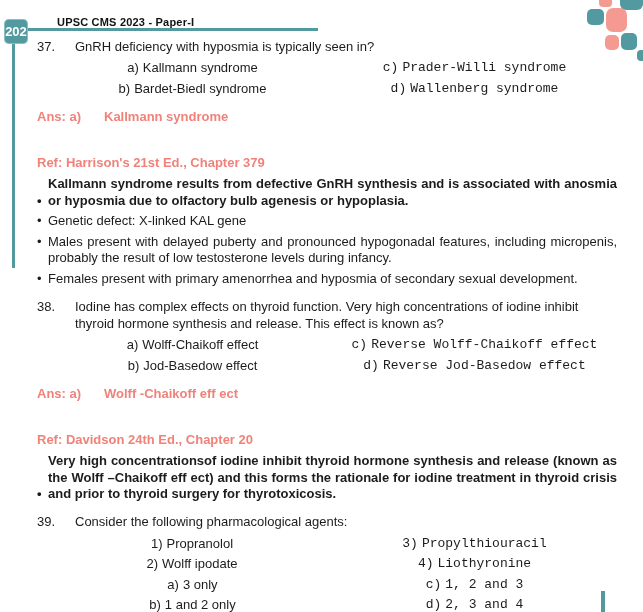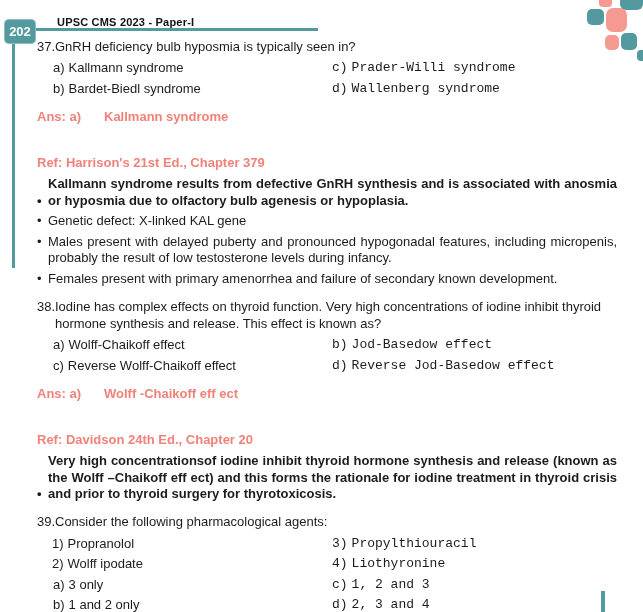--- a/index.html
+++ b/index.html
@@ -10,21 +10,21 @@
   }
   html,body{margin:0;padding:0;}
   body{
     width:643px;height:612px;overflow:hidden;background:#ffffff;
     font-family:"Liberation Sans","DejaVu Sans",sans-serif;color:var(--ink);
   }
   .page{position:relative;width:643px;height:612px;overflow:hidden;background:#fff;}
 
   
   .badge{
-    position:absolute;left:4px;top:19px;width:32px;height:25px;z-index:3;
+    position:absolute;left:4px;top:19px;width:24px;height:25px;z-index:3;
     background:var(--teal);border-radius:5px;color:#fff;font-weight:bold;font-size:13px;
     display:flex;align-items:center;justify-content:center;
     box-shadow:inset 0 0 0 1px rgba(255,255,255,.35);
   }
   .header-title{position:absolute;left:57px;top:16px;font-size:11px;font-weight:bold;color:#121212;letter-spacing:.2px;}
   .hrule{position:absolute;left:20px;top:28px;width:298px;height:3px;background:var(--teal);z-index:2;}
   .vrule-left{position:absolute;left:12px;top:42px;width:3px;height:226px;background:var(--teal);}
   .vrule-bottom{position:absolute;left:601px;top:591px;width:4px;height:21px;background:var(--teal);}
 
   
@@ -38,25 +38,25 @@
   .sq7{left:637px;top:50px;width:10px;height:11px;border-radius:4px;background:var(--teal);}
 
   
   .content{
     position:absolute;left:0;top:36px;width:643px;box-sizing:border-box;
     padding:0 26px 0 37px;font-size:13px;
   }
   section.question{margin:0;}
   section.q38,section.q39{margin-top:9px;}
 
-  .q-row{display:flex;line-height:17px;padding:1.5px 0;margin-bottom:2px;}
+  .q-row{display:flex;line-height:17px;padding:1.5px 0;margin-bottom:2px;gap:20px;}
   .q-num{flex:none;width:18px;}
   .q-text{flex:1;}
 
-  .opt-grid{display:grid;grid-template-columns:295px 1fr;}
+  .opt-grid{display:grid;grid-template-columns:295px 1fr;text-align:center;}
   .opt{line-height:20.5px;padding-left:16px;}
   .opt:nth-child(2n){padding-left:0;font-family:Liberation Mono, monospace;}
   .items .opt{padding-left:15px;}
   .items .opt:nth-child(2n){padding-left:0;}
 
   .sub-q{line-height:20.5px;padding-left:11px;}
 
   .ans-row{line-height:20.5px;color:var(--salmon);font-weight:bold;}
   .ans-label{display:inline-block;width:67px;margin-top:8px;}
   .ref-row{line-height:20.5px;color:var(--salmon);font-weight:bold;margin-top:25px;}
@@ -88,21 +88,21 @@
   <div class="header-title">UPSC CMS 2023 - Paper-I</div>
   <div class="hrule"></div>
   <div class="vrule-left"></div>
   <div class="vrule-bottom"></div>
 
   <div class="content">
 
     <section class="question q37">
       <div class="q-row">
         <span class="q-num">37.</span>
-        <div class="q-text">GnRH deficiency bulb hyposmia is typically seen in?</div>
+        <div class="q-text">GnRH deficiency with hyposmia is typically seen in?</div>
       </div>
       <div class="opt-grid">
         <div class="opt"><span class="opt-label">a)</span><span>Kallmann syndrome</span></div>
         <div class="opt"><span class="opt-label">c)</span><span>Prader-Willi syndrome</span></div>
         <div class="opt"><span class="opt-label">b)</span><span>Bardet-Biedl syndrome</span></div>
         <div class="opt"><span class="opt-label">d)</span><span>Wallenberg syndrome</span></div>
       </div>
       <div class="ans-row">
         <span class="ans-label">Ans: a)</span><span class="ans-text">Kallmann syndrome</span>
       </div>
@@ -115,34 +115,34 @@
         <div class="bullet">
             <span class="dot"></span>
             <div class="b-text">Genetic defect: X-linked KAL gene</div>
           </div>
         <div class="bullet">
             <span class="dot"></span>
             <div class="b-text">Males present with delayed puberty and pronounced hypogonadal features, including micropenis, probably the result of low testosterone levels during infancy.</div>
           </div>
         <div class="bullet">
             <span class="dot"></span>
-            <div class="b-text">Females present with primary amenorrhea and failure of secondary known development.</div>
+            <div class="b-text">Females present with primary amenorrhea and hyposmia of secondary sexual development.</div>
           </div>
       </div>
     </section>
 
     <section class="question q38">
       <div class="q-row">
         <span class="q-num">38.</span>
         <div class="q-text">Iodine has complex effects on thyroid function. Very high concentrations of iodine inhibit thyroid hormone synthesis and release. This effect is known as?</div>
       </div>
       <div class="opt-grid">
         <div class="opt"><span class="opt-label">a)</span><span>Wolff-Chaikoff effect</span></div>
+        <div class="opt"><span class="opt-label">c)</span><span>Reverse Wolff-Chaikoff effect</span></div>
         <div class="opt"><span class="opt-label">b)</span><span>Jod-Basedow effect</span></div>
-        <div class="opt"><span class="opt-label">c)</span><span>Reverse Wolff-Chaikoff effect</span></div>
         <div class="opt"><span class="opt-label">d)</span><span>Reverse Jod-Basedow effect</span></div>
       </div>
       <div class="ans-row">
         <span class="ans-label">Ans: a)</span><span class="ans-text">Wolff -Chaikoff eff ect</span>
       </div>
       <div class="ref-row">Ref: Davidson 24th Ed., Chapter 20</div>
       <div class="bullets">
         <div class="bullet bold">
             <span class="dot"></span>
             <div class="b-text">Very high concentrationsof iodine inhibit thyroid hormone synthesis and release (known as the Wolff –Chaikoff eff ect) and this forms the rationale for iodine treatment in thyroid crisis and prior to thyroid surgery for thyrotoxicosis.</div>

